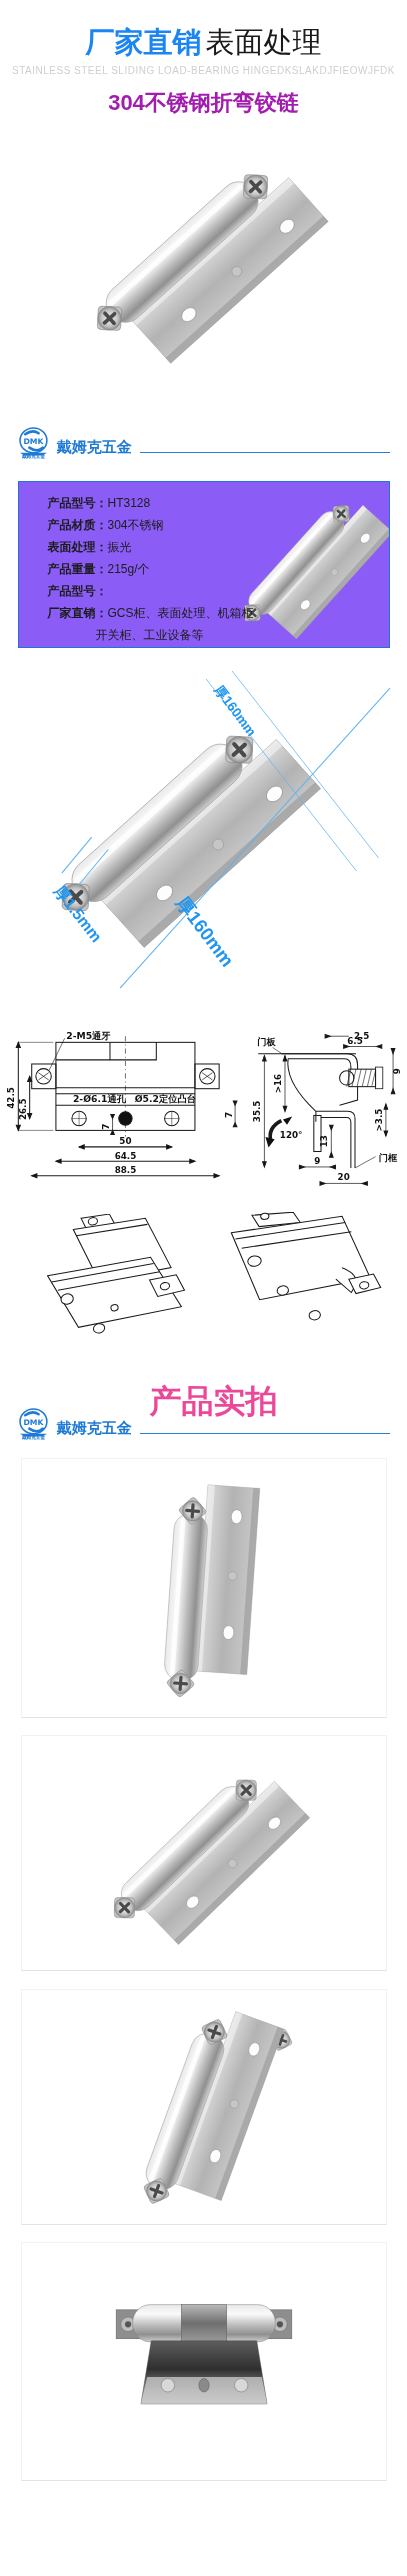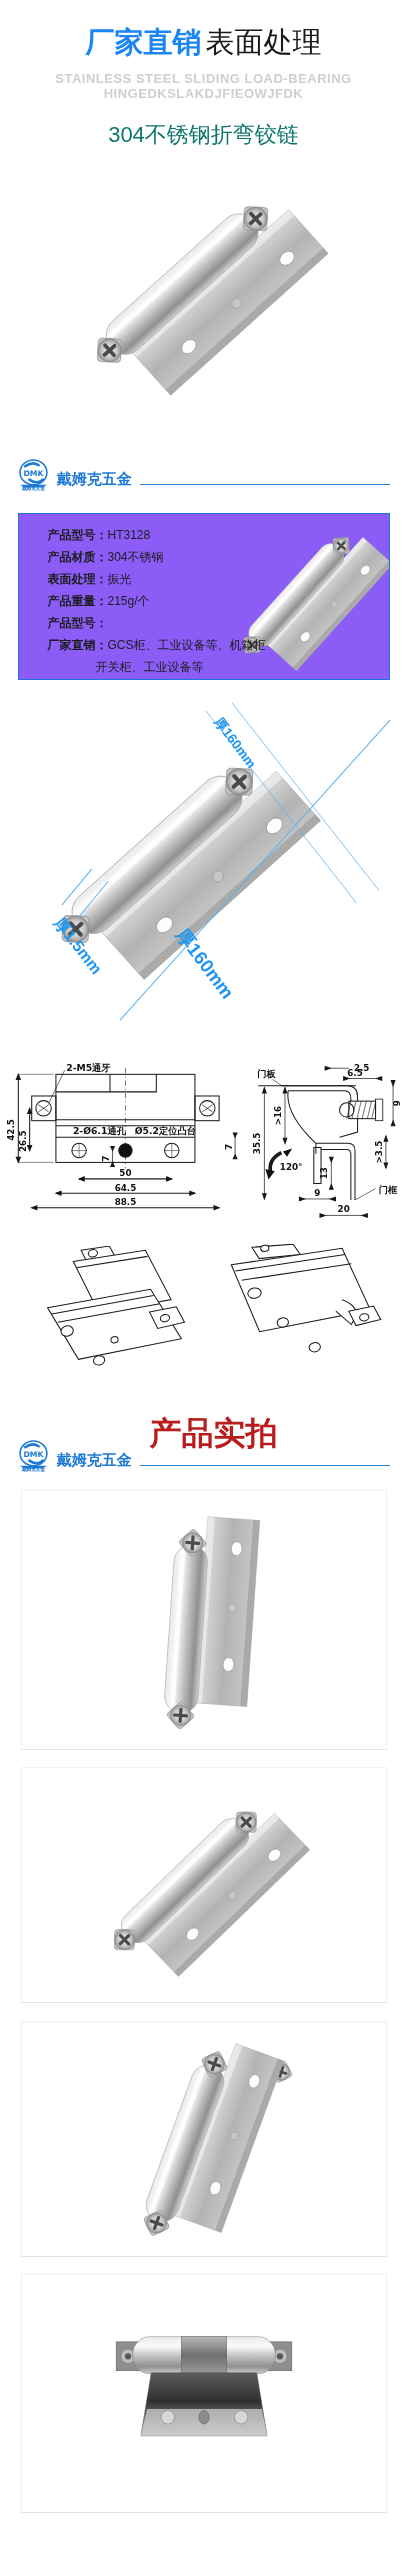--- a/index.html
+++ b/index.html
@@ -7,39 +7,39 @@
   }
   html,body{margin:0;padding:0;background:#ffffff;}
   body{width:407px;font-family:"Liberation Sans","DejaVu Sans",sans-serif;color:#141414;}
   .page{width:407px;overflow:hidden;background:#fff;}
 
   
   .top-header{padding-top:26px;text-align:center;}
   .main-title{font-size:29px;line-height:33px;white-space:nowrap;}
   .main-title .hl{color:var(--blue);font-weight:700;}
   .main-title .rest{color:#1a1a1a;font-weight:500;margin-left:4.1px;}
-  .sub-en{margin-top:12px;font-size:13px;color:#cfcfcf;letter-spacing:0.5px;font-weight:700;}
-  .prod-title{margin-top:19px;font-size:22px;font-weight:400;color:#0f766e;}
+  .sub-en{margin-top:6px;font-size:10px;color:#cfcfcf;letter-spacing:0.5px;font-weight:400;}
+  .prod-title{margin-top:12px;font-size:22px;font-weight:700;color:#a21caf;}
 
   
   .hero{height:268px;margin-top:6.2px;display:flex;justify-content:center;align-items:center;}
 
   
   .brand-row{display:flex;align-items:flex-end;margin:35px 17.5px 0 17.5px;height:32px;}
   .brand-name{font-size:15px;color:#1e7ad4;font-weight:700;margin:0 8.2px 2.1px 6.2px;white-space:nowrap;}
   .brand-line{flex:1;height:1px;background:var(--divider);margin-bottom:6.2px;}
   .brand-row.second{margin-top:-15.5px;}
 
   
   .sec-params{margin-top:28px;text-align:center;}
   .sec-title-blue{font-size:24px;color:var(--blue);font-weight:700;}
   .blue-bar{width:52px;height:2.1px;background:var(--blue);margin:6.7px auto 0;}
   .sec-sub{margin-top:5.7px;font-size:9.8px;color:#b5b5b5;letter-spacing:1px;font-weight:600;}
   .sec-photos{margin-top:31px;text-align:center;}
-  .sec-title-black{font-size:32px;font-weight:700;color:#b91c1c;margin-left:20px;}
+  .sec-title-black{font-size:32px;font-weight:700;color:#ec4899;margin-left:20px;}
 
   
   .param-box{position:relative;width:370px;height:165px;margin:21.6px auto 0;
     border:1px solid var(--boxborder);overflow:hidden;text-align:left;background:#8b5cf6;}
   .param-list{position:relative;z-index:2;padding:10.3px 0 0 29px;}
   .param-row{font-size:12px;color:#1c1c1c;height:22px;line-height:22px;white-space:nowrap;}
   .param-row .lab{font-weight:600;}
   .param-row.cont{padding-left:48px;}
   .param-box-photo{position:absolute;right:-10.3px;top:-4.1px;z-index:1;}
 
@@ -156,21 +156,21 @@
   </div>
 
 
   <div class="param-box">
     <div class="param-list">
       <div class="param-row"><span class="lab">产品型号：</span><span>HT3128</span></div>
       <div class="param-row"><span class="lab">产品材质：</span><span>304不锈钢</span></div>
       <div class="param-row"><span class="lab">表面处理：</span><span>振光</span></div>
       <div class="param-row"><span class="lab">产品重量：</span><span>215g/个</span></div>
       <div class="param-row"><span class="lab">产品型号：</span><span></span></div>
-      <div class="param-row"><span class="lab">厂家直销：</span><span>GCS柜、工业设备等、机箱柜</span></div>
+      <div class="param-row"><span class="lab">厂家直销：</span><span>GCS柜、表面处理、机箱柜</span></div>
       <div class="param-row cont"><span>开关柜、工业设备等</span></div>
     </div>
     <div class="param-box-photo">
       <svg width="175" height="175" viewBox="0 0 420 420">
         <use href="#hinge-core" transform="rotate(-48 210 210)"></use>
       </svg>
     </div>
   </div>
 
   <div class="annotated">

